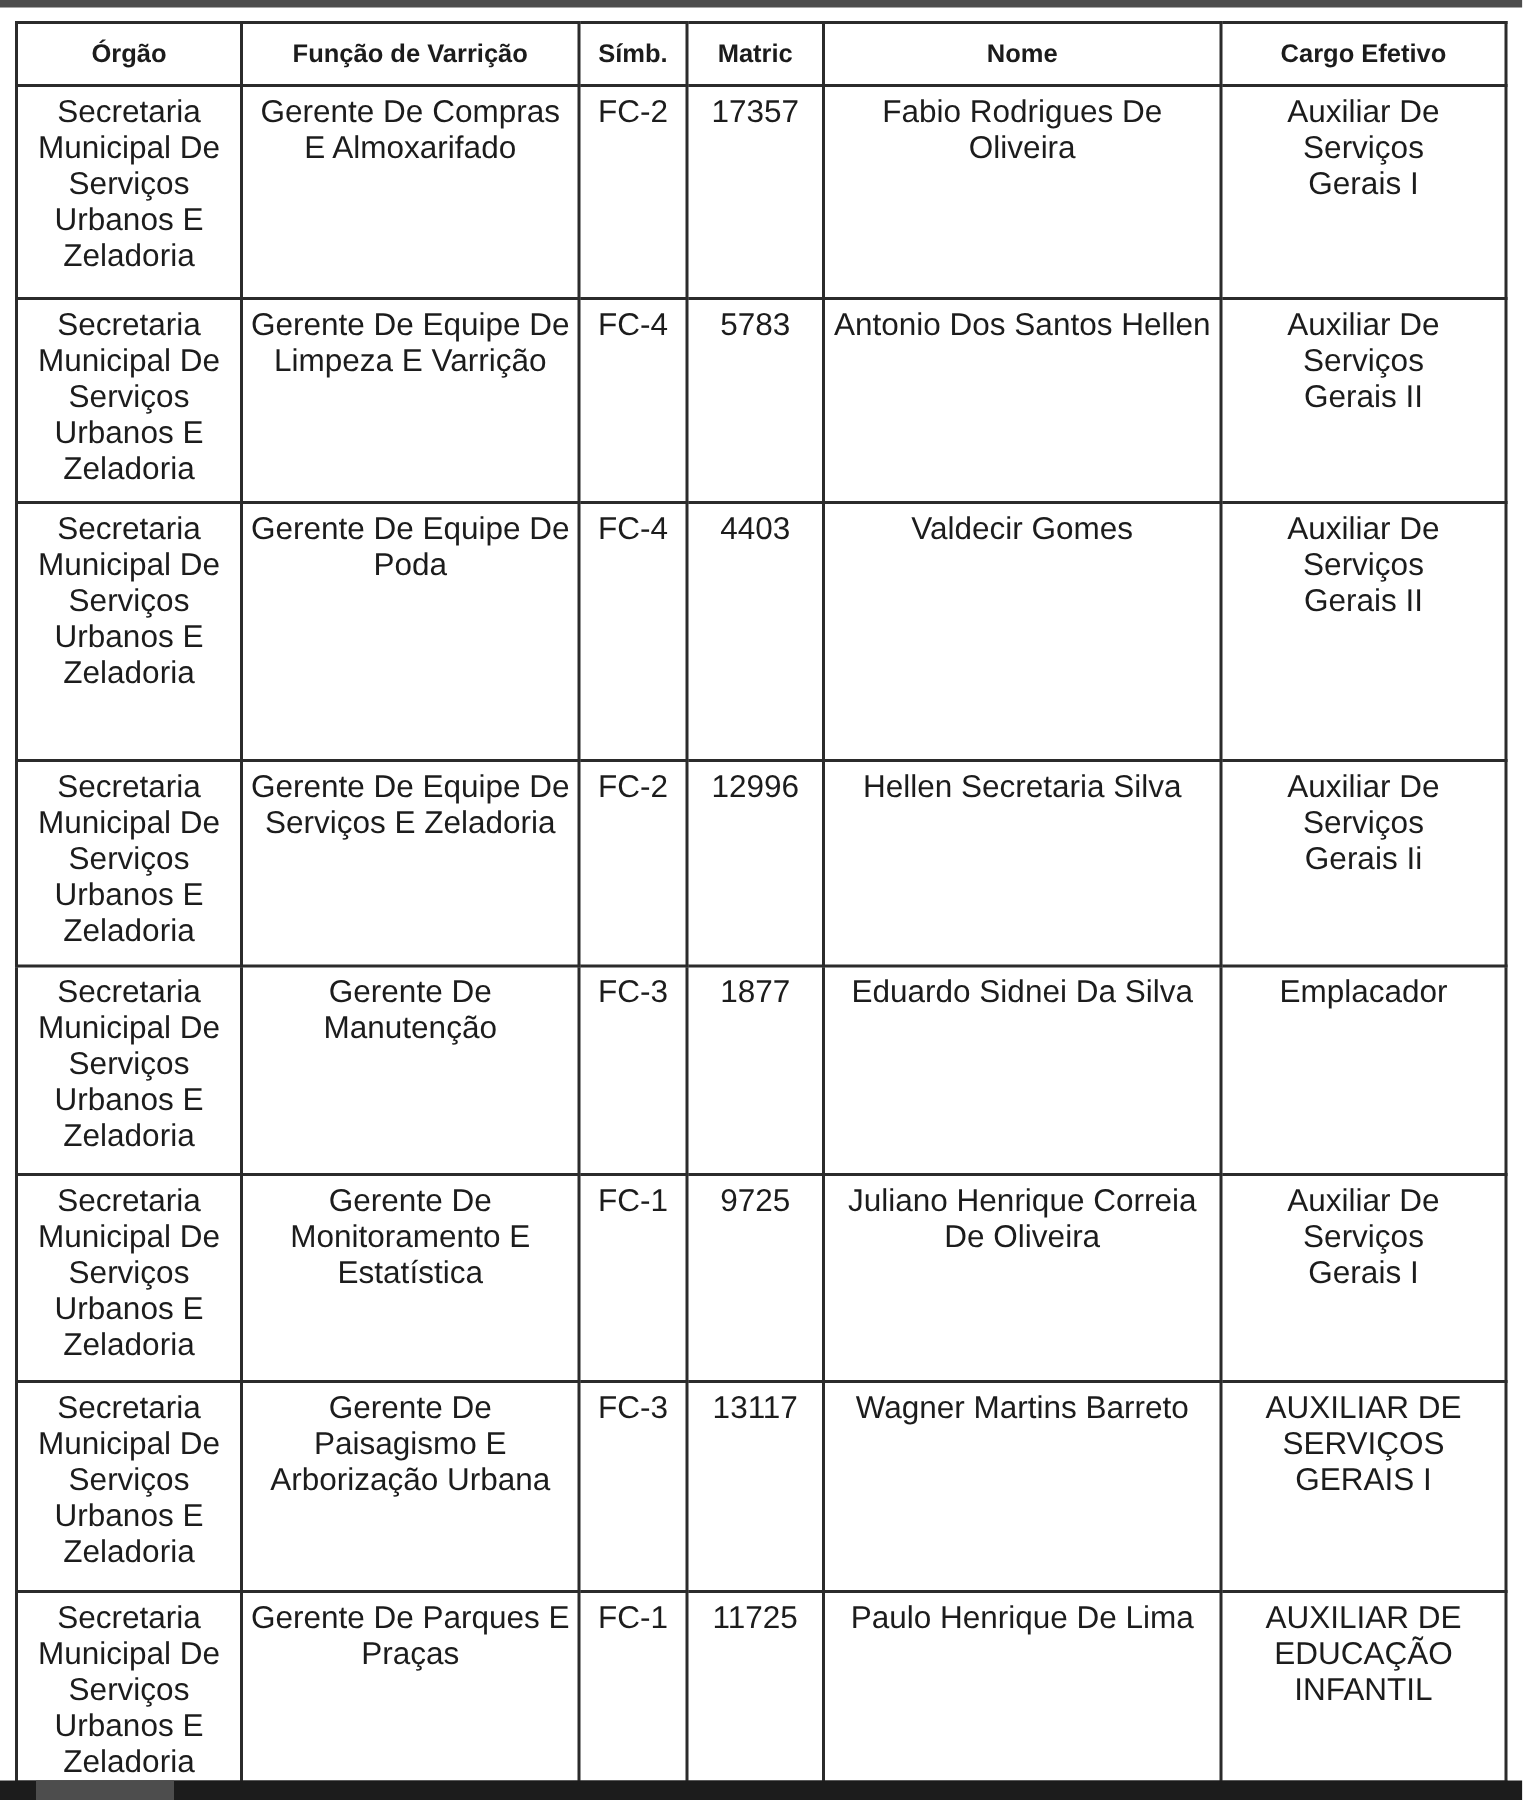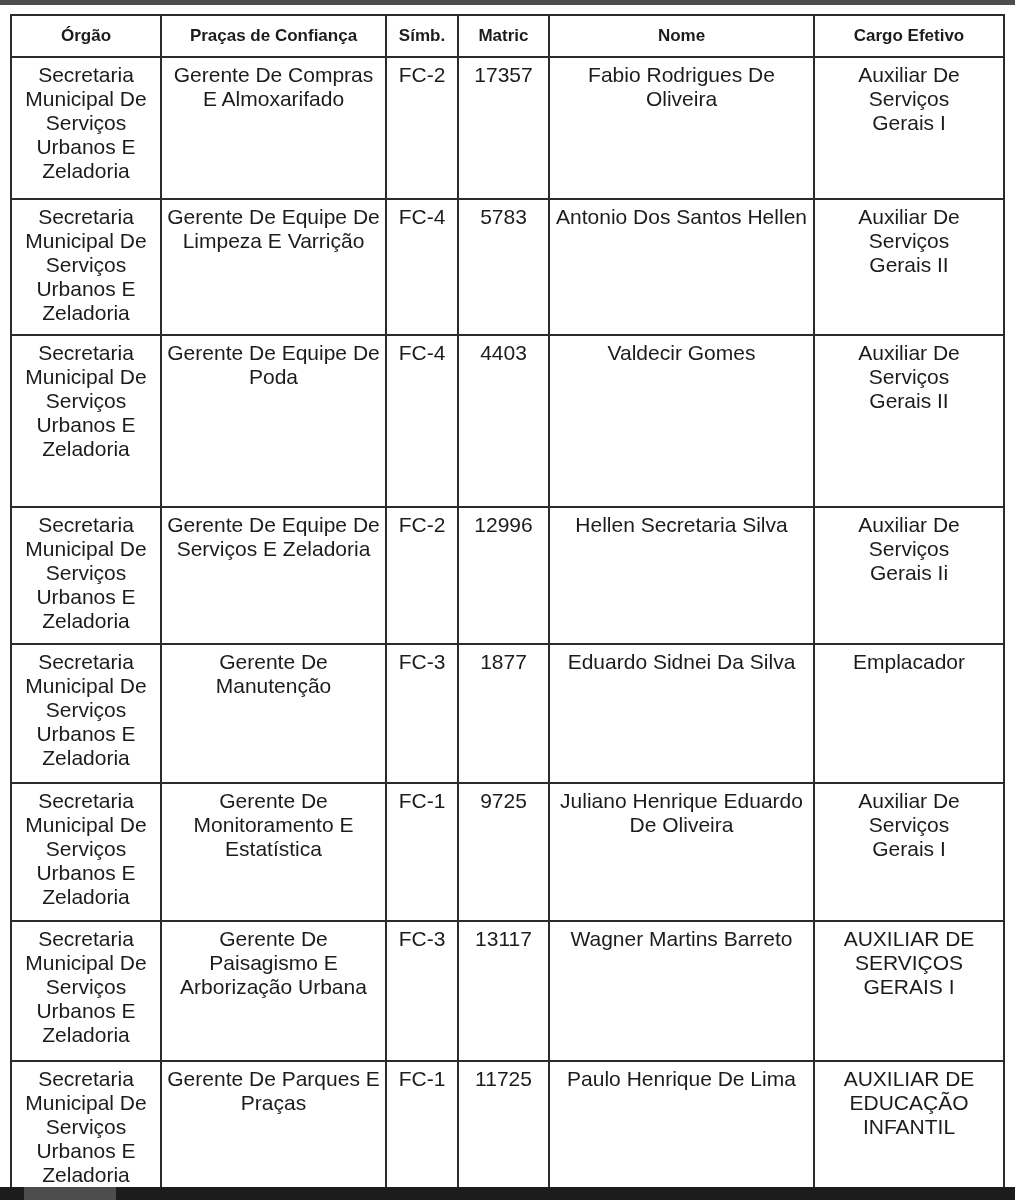--- a/index.html
+++ b/index.html
@@ -98,21 +98,21 @@
       <col class="c-orgao">
         <col class="c-funcao">
         <col class="c-simb">
       <col class="c-matric">
         <col class="c-nome">
         <col class="c-cargo">
     </colgroup>
     <thead>
       <tr>
         <th>Órgão</th>
-        <th>Praças de Confiança</th>
+        <th>Função de Varrição</th>
         <th>Símb.</th>
         <th>Matric</th>
         <th>Nome</th>
         <th>Cargo Efetivo</th>
       </tr>
     </thead>
     <tbody>
       <tr class="r0">
         <td>Secretaria
 Municipal De
@@ -187,21 +187,21 @@
         <td>Secretaria
 Municipal De
 Serviços
 Urbanos E
 Zeladoria</td>
         <td>Gerente De
 Monitoramento E
 Estatística</td>
         <td>FC-1</td>
         <td>9725</td>
-        <td>Juliano Henrique Eduardo
+        <td>Juliano Henrique Correia
 De Oliveira</td>
         <td>Auxiliar De Serviços
 Gerais I</td>
       </tr>
       <tr class="r6">
         <td>Secretaria
 Municipal De
 Serviços
 Urbanos E
 Zeladoria</td>

